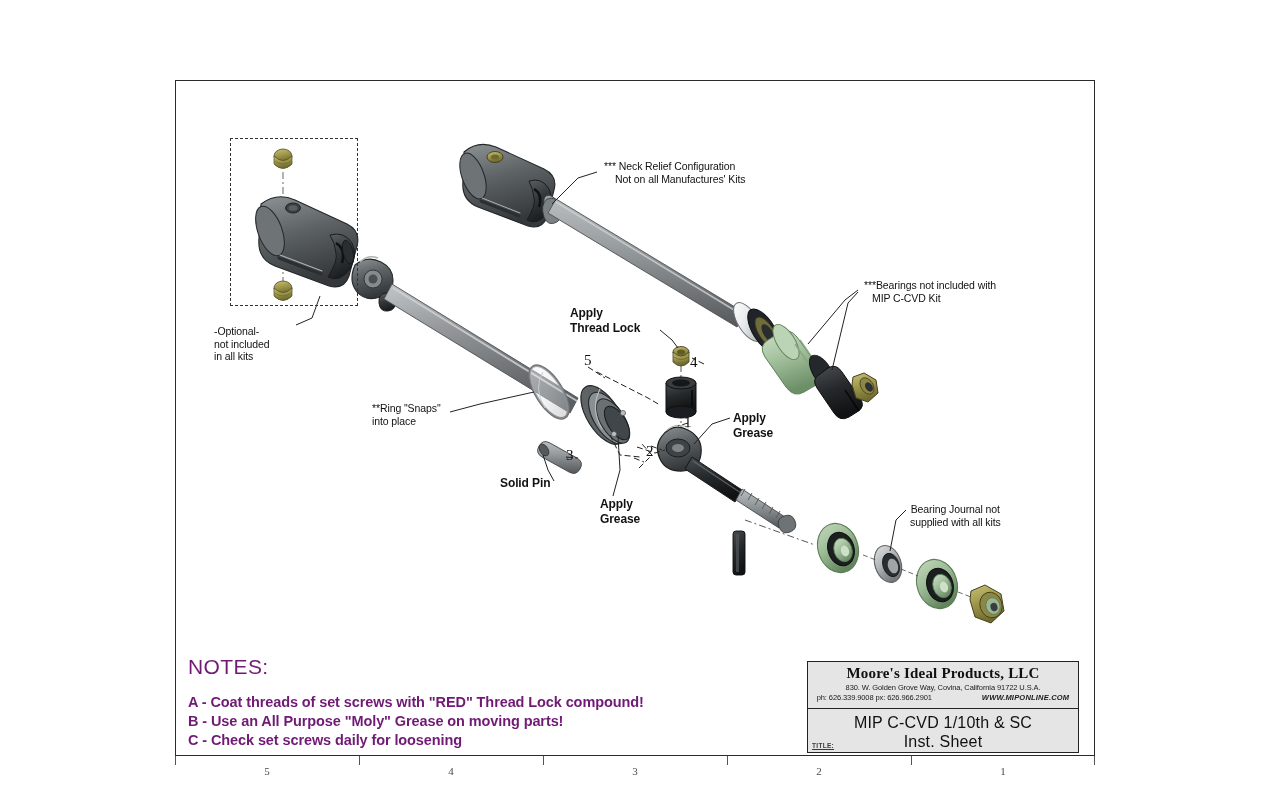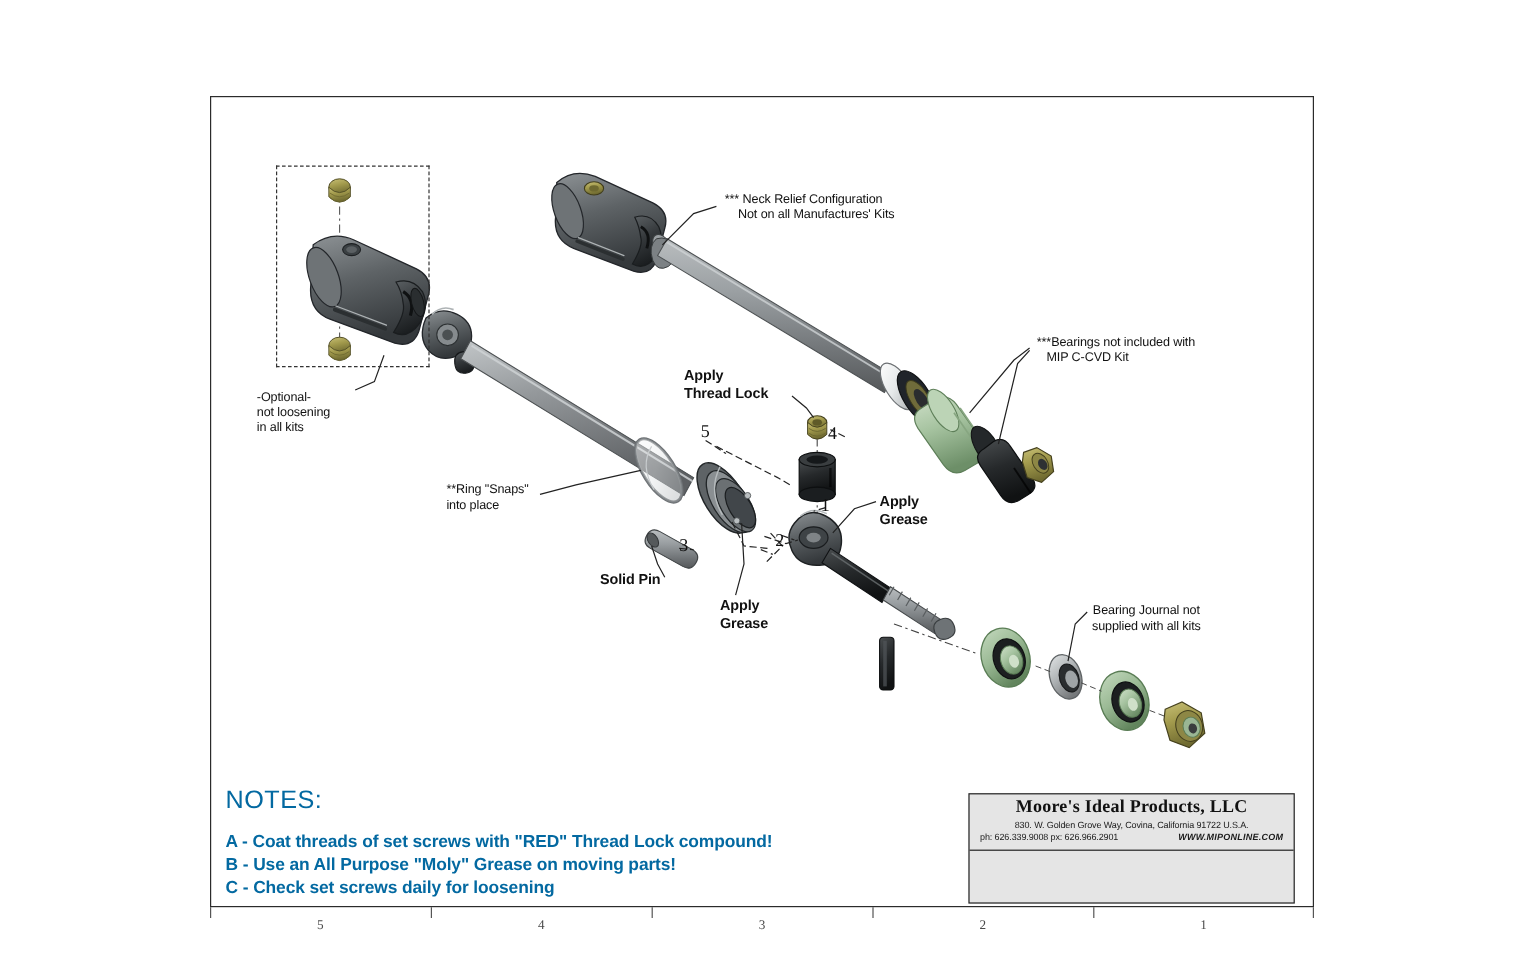--- a/index.html
+++ b/index.html
@@ -42,21 +42,21 @@
     text-align: center;
     font-size: 11px;
     color: #4a4a4a;
     font-family: "Liberation Serif", serif;
   }
   
   #notes {
     position: absolute;
     left: 188px; top: 655px;
     width: 540px;
-    color: #0369a1;
+    color: #701a75;
   }
   #notes .notes-title {
     font-size: 21px;
     letter-spacing: .4px;
     font-family: "Liberation Sans", sans-serif;
     margin-bottom: 14px;
   }
   #notes .note-line {
     font-size: 14.5px;
     font-weight: bold;
@@ -463,21 +463,21 @@
     <div style="margin-left:11px;">Not on all Manufactures' Kits</div>
   </div>
 
   <div class="anno" style="left:864px; top:279px;">
     <div>***Bearings not included with</div>
     <div style="margin-left:8px;">MIP C-CVD Kit</div>
   </div>
 
   <div class="anno" style="left:214px; top:325px;">
     <div>-Optional-</div>
-    <div>not loosening</div>
+    <div>not included</div>
     <div>in all kits</div>
   </div>
 
   <div class="anno" style="left:372px; top:402px;">
     <div>**Ring "Snaps"</div>
     <div>into place</div>
   </div>
 
   <div class="anno bold" style="left:570px; top:306px;">
     <div>Apply</div>
@@ -516,20 +516,25 @@
     <div class="note-line">C - Check set screws daily for loosening</div>
   </div>
 
   <div id="title-block">
     <div id="tb-company">
       <div class="co-name">Moore's Ideal Products, LLC</div>
       <div class="co-addr">830. W. Golden Grove Way, Covina, California 91722 U.S.A.</div>
       <div class="co-contact">
         <span>ph: 626.339.9008  px: 626.966.2901</span><span class="co-web">WWW.MIPONLINE.COM</span>
       </div>
+    </div>
+    <div id="tb-title">
+      <div class="tb-line">MIP C-CVD 1/10th &amp; SC</div>
+      <div class="tb-line">Inst. Sheet</div>
+      <div class="tb-field-label">TITLE:</div>
     </div>
   </div>
 
   <div id="zone-ruler">
     <div class="tick" style="left:0px;"></div>
     <div class="tick" style="left:184px;"></div>
     <div class="tick" style="left:368px;"></div>
     <div class="tick" style="left:552px;"></div>
     <div class="tick" style="left:736px;"></div>
     <div class="tick" style="left:919px;"></div>

